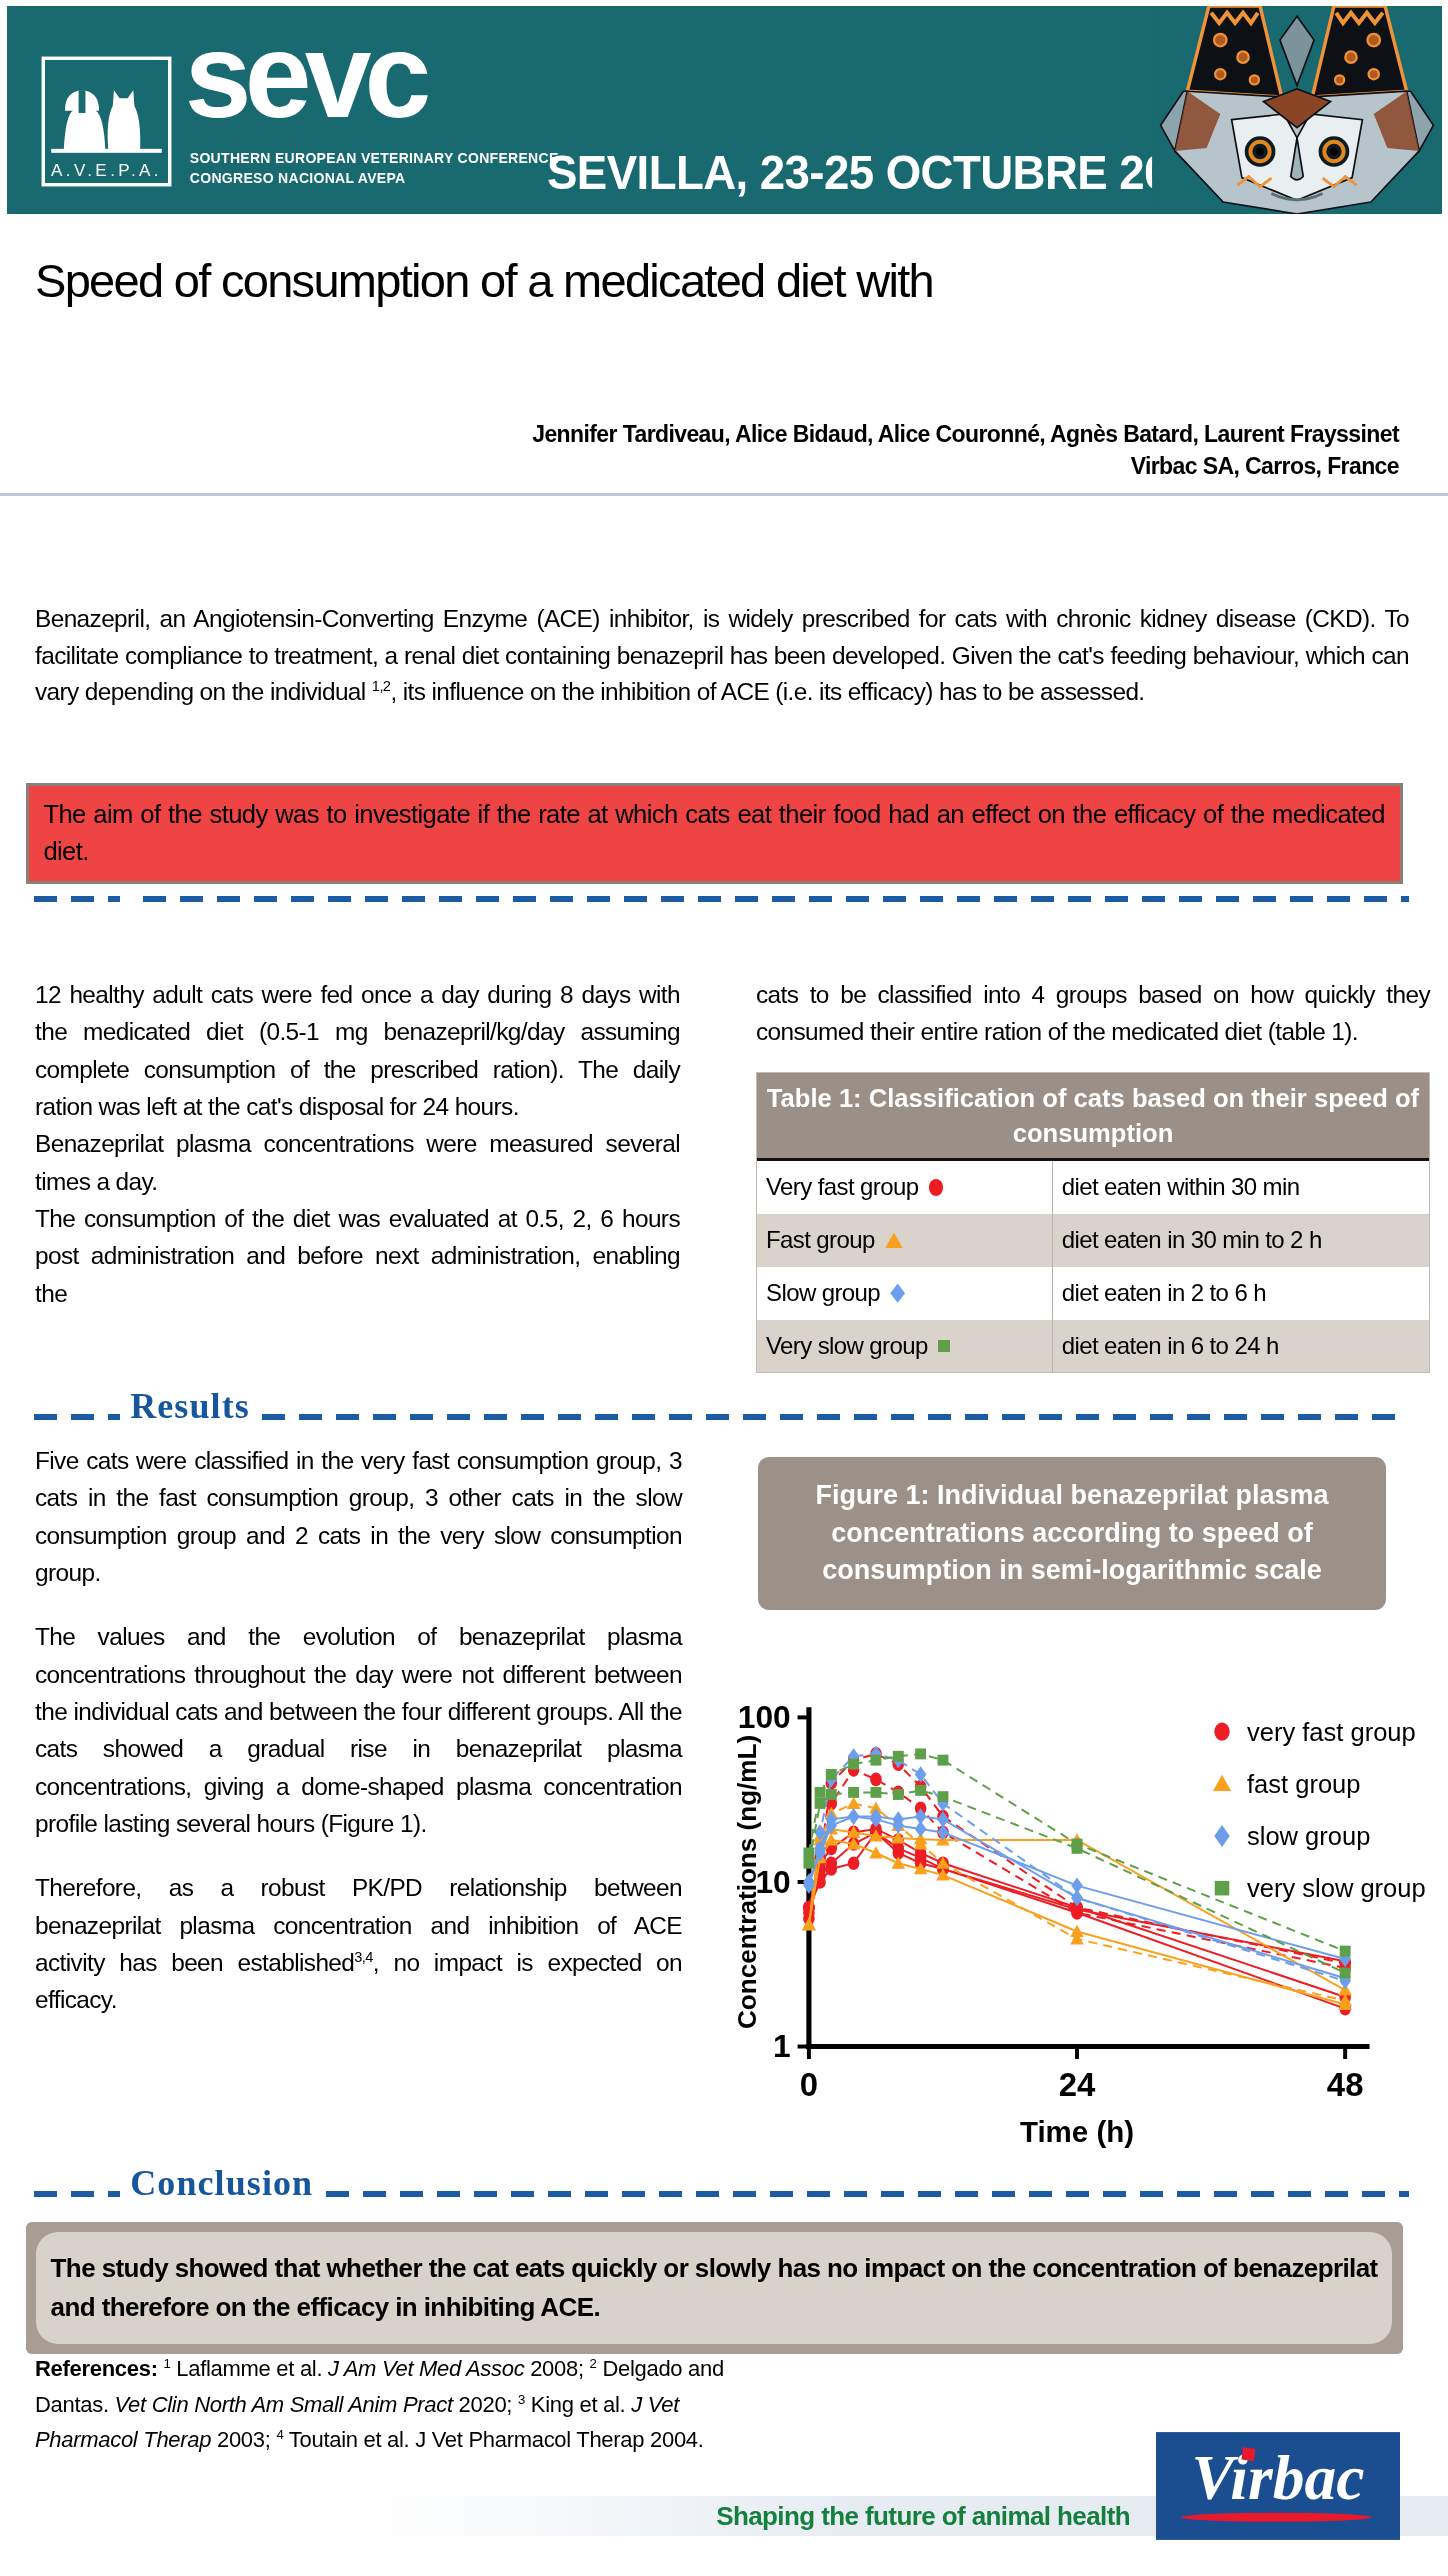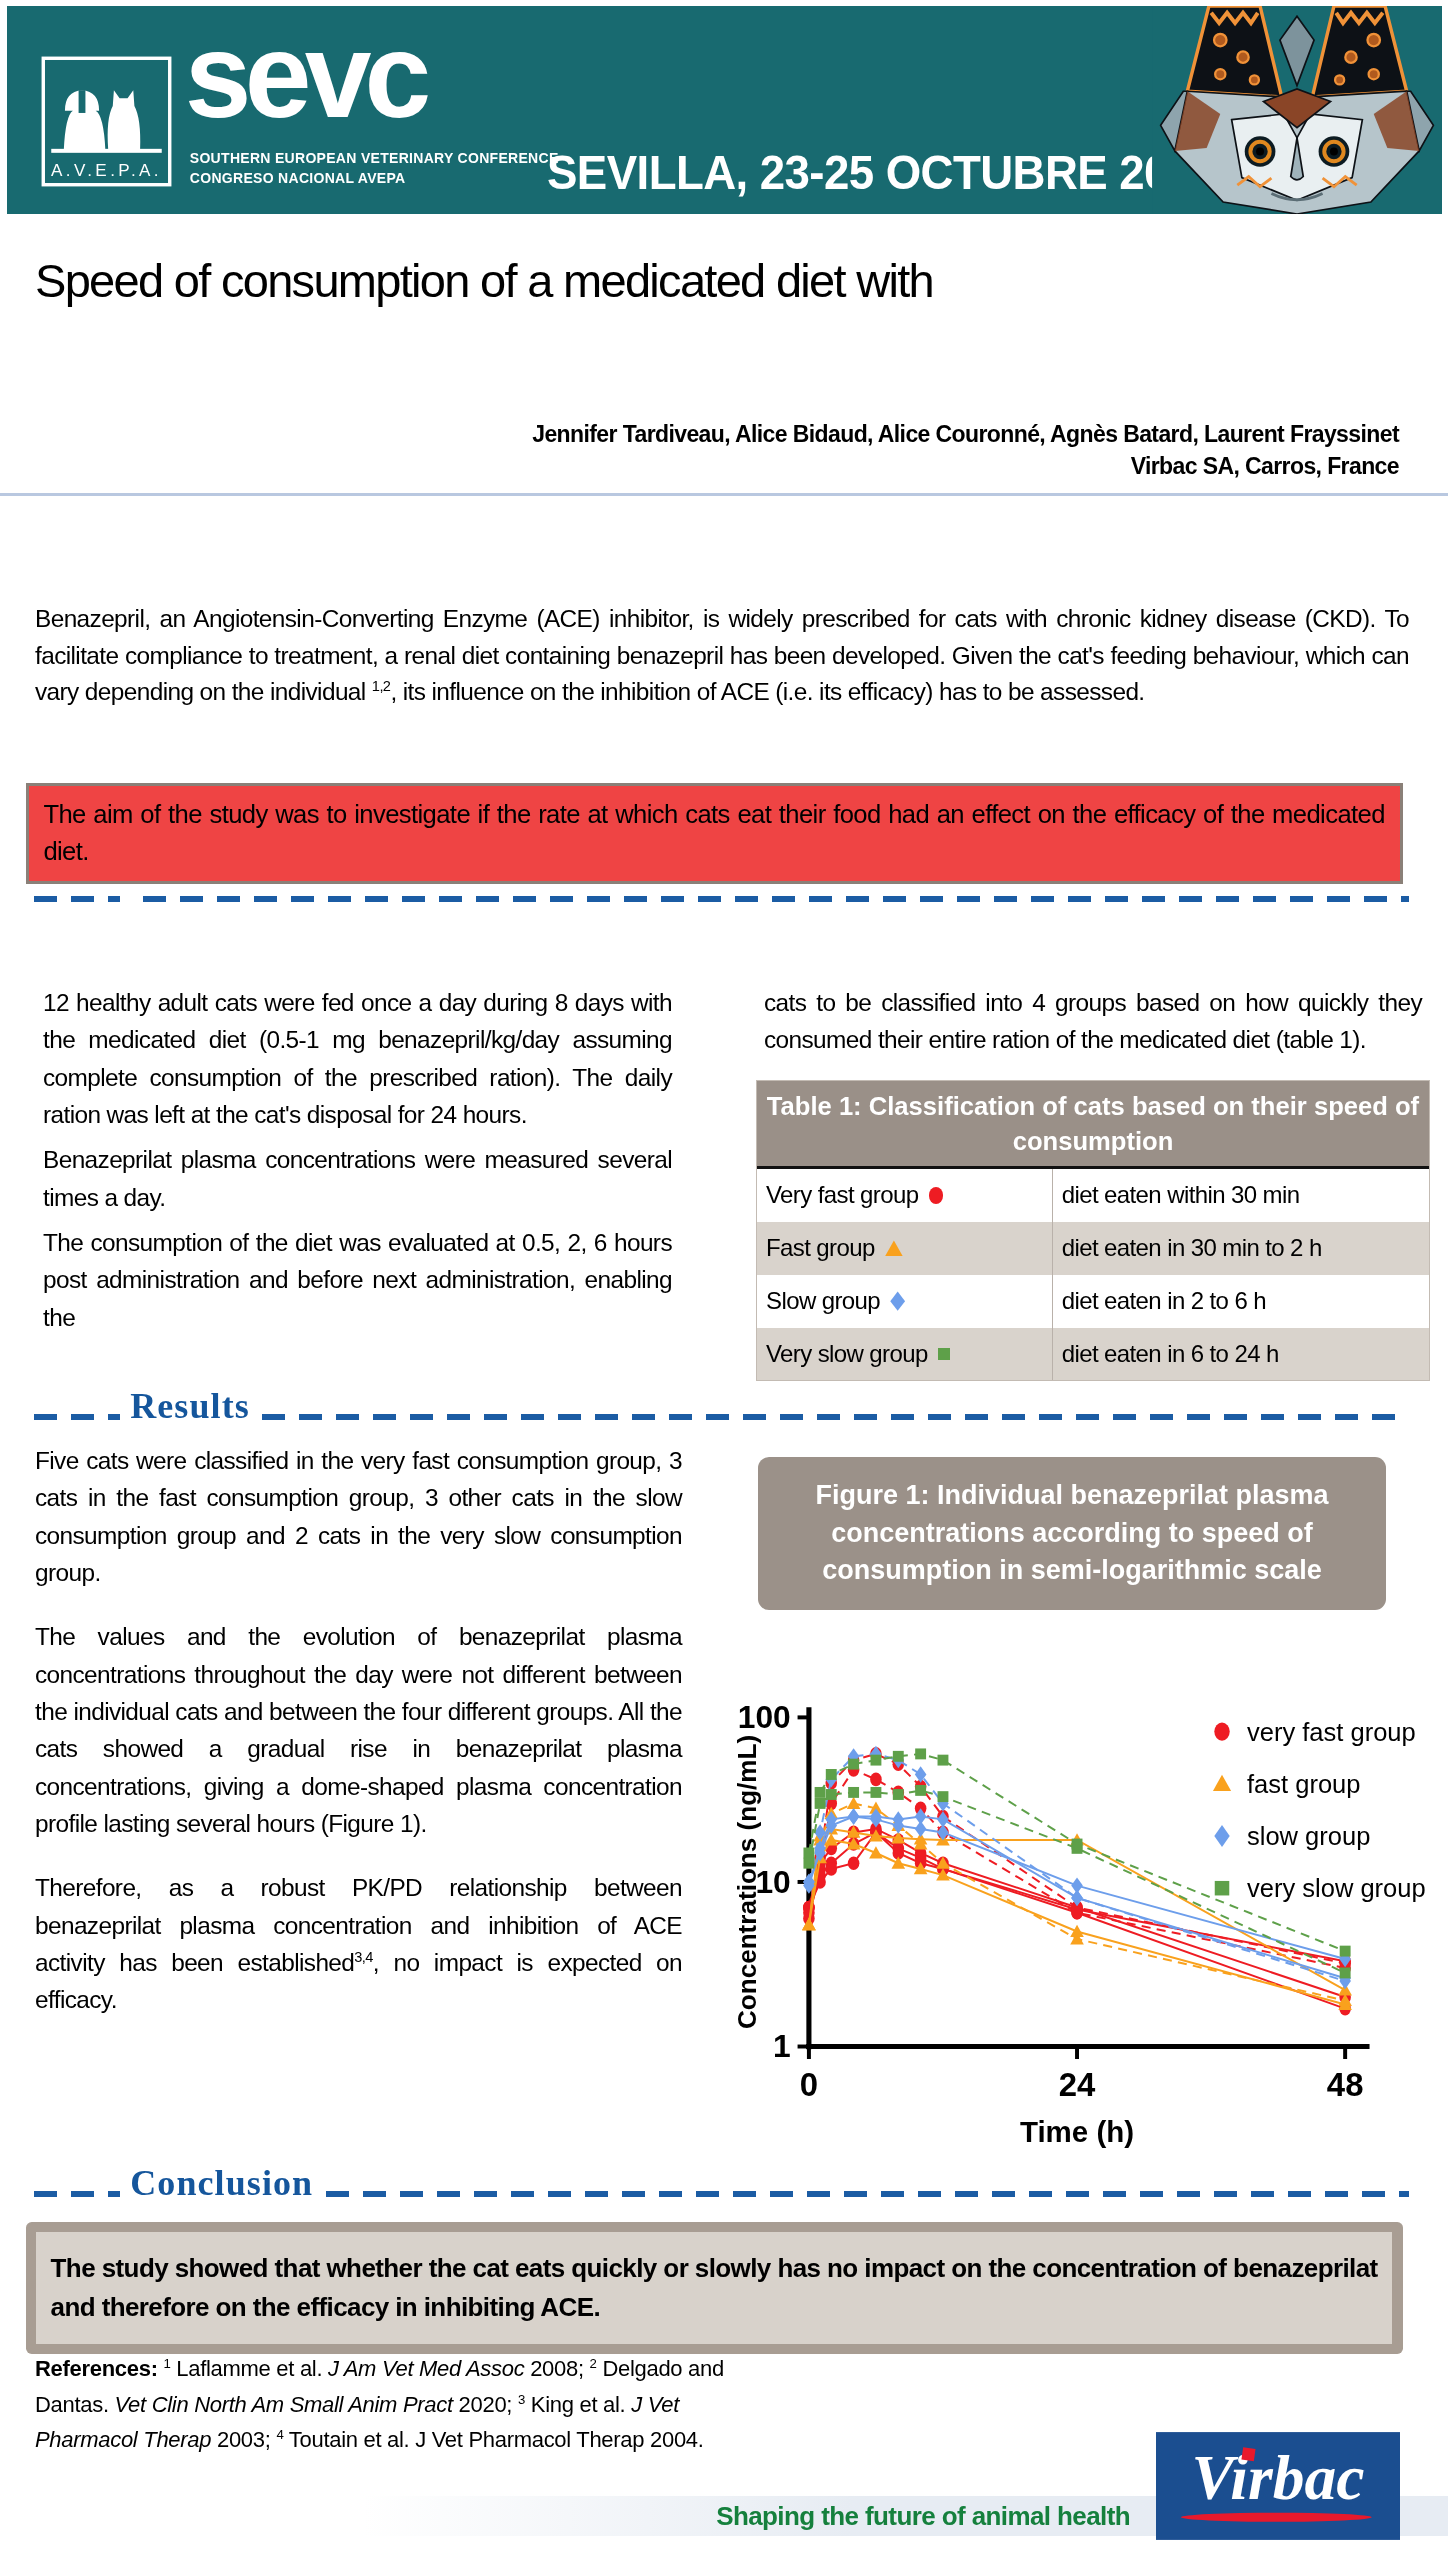--- a/index.html
+++ b/index.html
@@ -33,21 +33,21 @@
   
   .just{ text-align:justify;letter-spacing:-0.6px;}
   .intro-text{position:absolute;left:35px;top:601px;width:1374px;font-size:24.4px;line-height:1.5;}
   sup.insup{font-size:60%;vertical-align:super;}
   .aim-box{position:absolute;left:25.6px;top:783px;width:1377px;box-sizing:border-box;
            border:3.4px solid #8a8078;background:#ef4444;padding:10.2px 14.8px;font-size:25.6px;
            font-weight:400;line-height:1.45;}
   .col{position:absolute;font-size:24.4px;line-height:1.53;}
   .m-col1{left:35px;top:976px;width:645px;}
   .m-col2{left:756px;top:976px;width:674px;}
-  .m-col1 p, .m-col2 p{margin:8px;}
+  .m-col1 p, .m-col2 p{margin:0;}
   
   .t1{margin-top:21.6px;border:1.7px solid #c3bbb3;box-sizing:border-box;}
   .t1-head{background:#9a9088;color:#ffffff;font-weight:700;font-size:25.6px;text-align:center;
            padding:8px 5.7px;line-height:1.35;border-bottom:3.4px solid #111;}
   .t1-row{display:grid;grid-template-columns:44% 56%;font-size:24px;letter-spacing:-0.6px;}
   .t1-row.alt{background:#d9d3cc;} .t1-row.plain{background:#ffffff;}
   .t1-cell{padding:8px 9px;display:flex;align-items:center;}
   .t1-cell.g{border-right:1.7px solid #b9b1aa;justify-content:flex-start;gap:10.2px;}
   .mk{display:inline-block;flex:none;}
   .mk-circle{width:14.8px;height:17px;border-radius:50%;}
@@ -58,21 +58,21 @@
   .r-col1{left:35px;top:1442px;width:647px;}
   .r-col1 p{margin:0 0 27px 0;}
   .fig-box{position:absolute;left:758px;top:1457px;width:628px;box-sizing:border-box;
            background:#9b9189;color:#ffffff;font-weight:700;font-size:27px;line-height:1.38;
            text-align:center;padding:20.4px 19.3px;border-radius:11px;}
   .chart-wrap{position:absolute;left:735px;top:1672px;width:713px;height:488px;}
   
   .conc-box{position:absolute;left:25.6px;top:2222px;width:1377px;box-sizing:border-box;
             background:#a89d93;padding:10.2px;border-radius:5.7px;}
   .conc-inner{background:#d8d2cb;padding:17px 14.8px;font-size:26px;font-weight:700;line-height:1.5;
-              letter-spacing:-0.6px;text-align:justify;}
+              letter-spacing:-0.6px;text-align:justify;border-radius:22px;}
   
   .refs{position:absolute;left:35px;top:2351px;width:721px;font-size:22px;line-height:1.62;letter-spacing:-0.3px;}
   .ref-b{font-weight:700;} .ref-i{font-style:italic;} .ref-s{font-size:60%;vertical-align:super;}
   .foot-strip{position:absolute;left:363px;top:2496px;width:1085px;height:40px;
               background:linear-gradient(90deg,rgba(233,238,245,0) 0%,#e7ecf3 45%,#e7ecf3 100%);}
   .tagline{position:absolute;right:319px;top:2501px;font-size:26px;font-weight:700;color:#15803d;letter-spacing:-0.6px;}
   .virbac{position:absolute;left:1156px;top:2432px;width:244px;height:108px;}
 </style>
 </head>
 <body>

